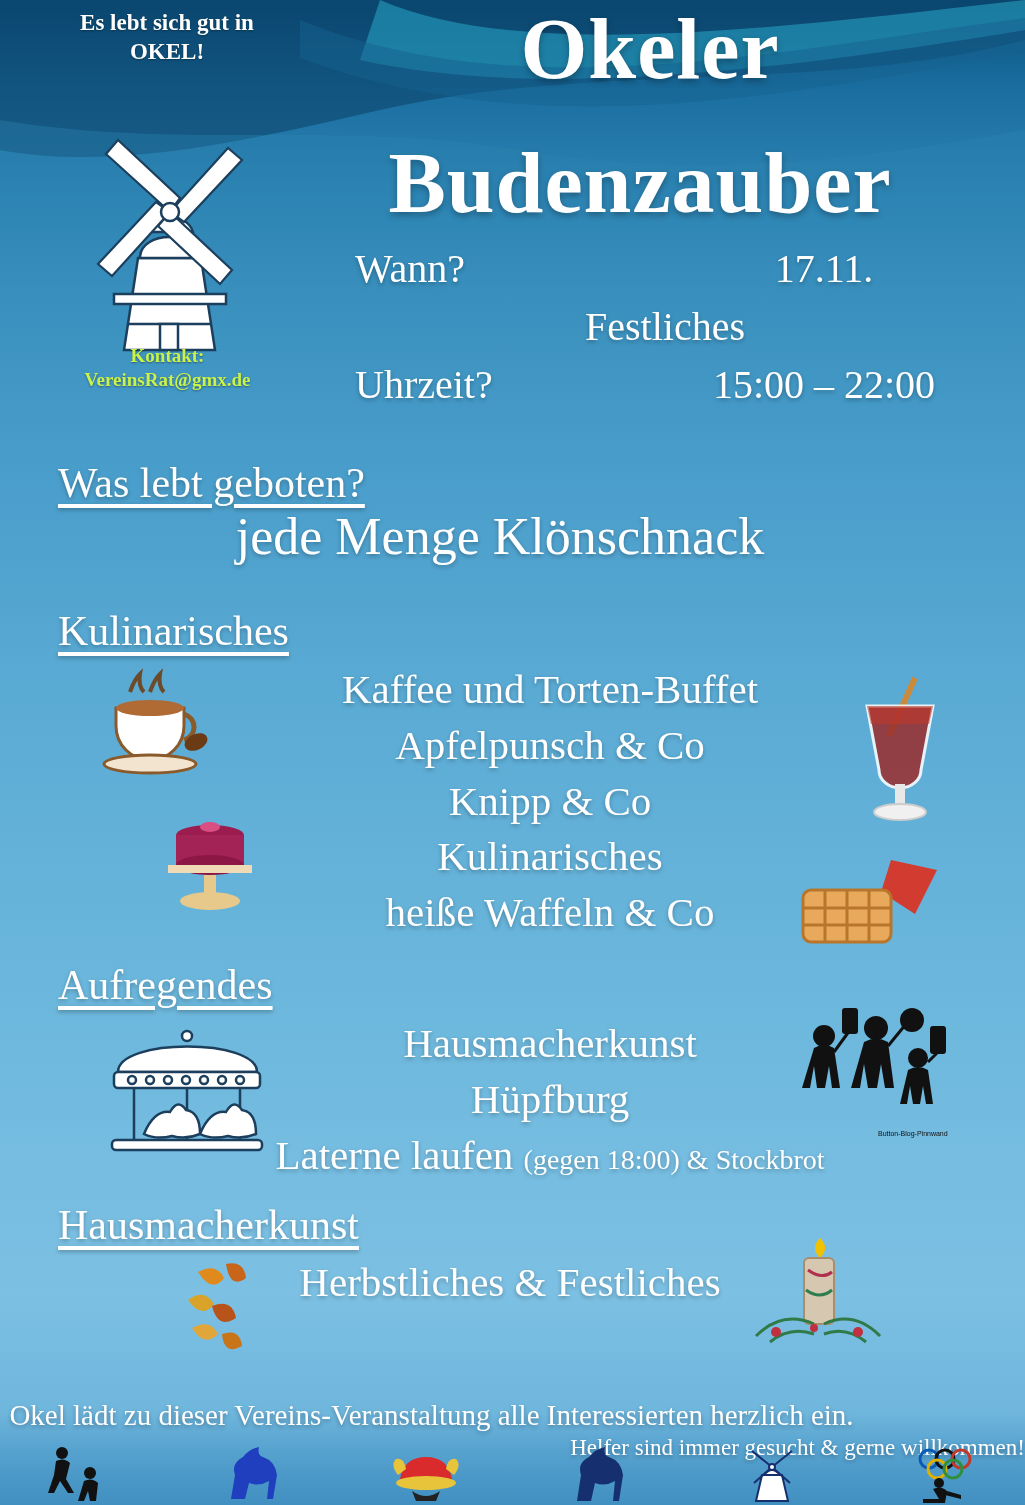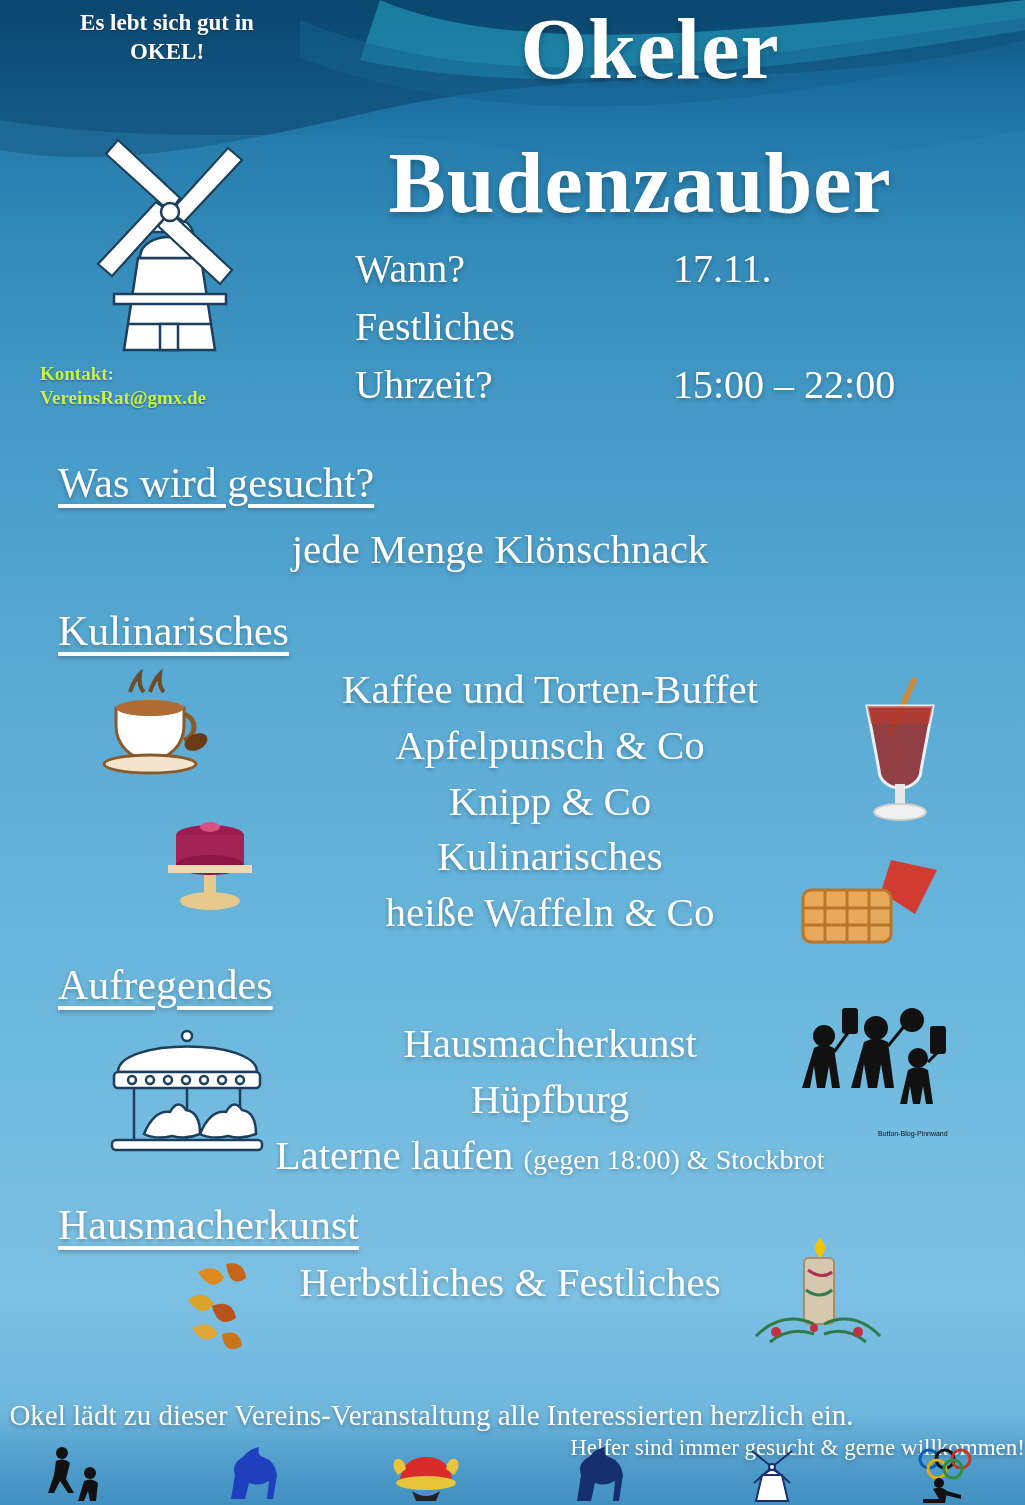--- a/index.html
+++ b/index.html
@@ -63,23 +63,24 @@
   }
   .windmill {
     position: absolute;
     top: 62px;
     left: 62px;
     width: 215px;
     height: 300px;
   }
   .contact {
     position: absolute;
-    top: 362px;
+    top: 344px;
     left: 40px;
     width: 255px;
+    text-align: center;
     color: #c9f24a;
     font-size: 19px;
     line-height: 1.25;
     font-weight: bold;
     text-shadow: 0 1px 2px rgba(0,0,0,0.4);
   }
   .title1 {
     position: absolute;
     top: 6px;
     left: 300px;
@@ -114,42 +115,42 @@
     width: 620px;
     color: #ffffff;
     font-size: 40px;
     line-height: 1.45;
     text-shadow: 0 2px 4px rgba(0,0,0,0.28);
   }
   .fact-row {
     display: flex;
   }
   .fact-q { width: 318px; }
-  .fact-a { flex: 1; }
+  .fact-a { flex: 1; text-align: center; }
 
   
   .section-head {
     position: absolute;
     color: #ffffff;
     font-size: 42px;
     line-height: 1;
     text-decoration: underline;
     text-underline-offset: 7px;
     text-shadow: 0 2px 4px rgba(0,0,0,0.28);
   }
   .lines {
     position: absolute;
     color: #ffffff;
     text-align: center;
     text-shadow: 0 2px 4px rgba(0,0,0,0.28);
   }
   .h-geboten { top: 462px; left: 58px; }
   .l-geboten {
-    top: 525px; left: 150px; width: 700px;
-    font-size: 41px; line-height: 1.2;
+    top: 506px; left: 150px; width: 700px;
+    font-size: 52px; line-height: 1.2;
   }
   .h-kulinarisches { top: 610px; left: 58px; }
   .l-kulinarisches {
     top: 662px; left: 220px; width: 660px;
     font-size: 41px; line-height: 1.36;
   }
   .h-aufregendes { top: 964px; left: 58px; }
   .l-aufregendes {
     top: 1016px; left: 230px; width: 640px;
     font-size: 41px; line-height: 1.36;
@@ -263,21 +264,21 @@
     </div>
     <div class="fact-row">
       <div class="fact-a">Festliches</div>
     </div>
     <div class="fact-row">
       <div class="fact-q">Uhrzeit?</div>
       <div class="fact-a">15:00 – 22:00</div>
     </div>
   </div>
 
-  <div class="section-head h-geboten">Was wird gesucht?</div>
+  <div class="section-head h-geboten">Was lebt geboten?</div>
   <div class="lines l-geboten">
     <div>jede Menge Klönschnack</div>
   </div>
 
   <div class="section-head h-kulinarisches">Kulinarisches</div>
   <div class="lines l-kulinarisches">
     <div>Kaffee und Torten-Buffet</div>
     <div>Apfelpunsch &amp; Co</div>
     <div>Knipp &amp; Co</div>
     <div>Kulinarisches</div>

